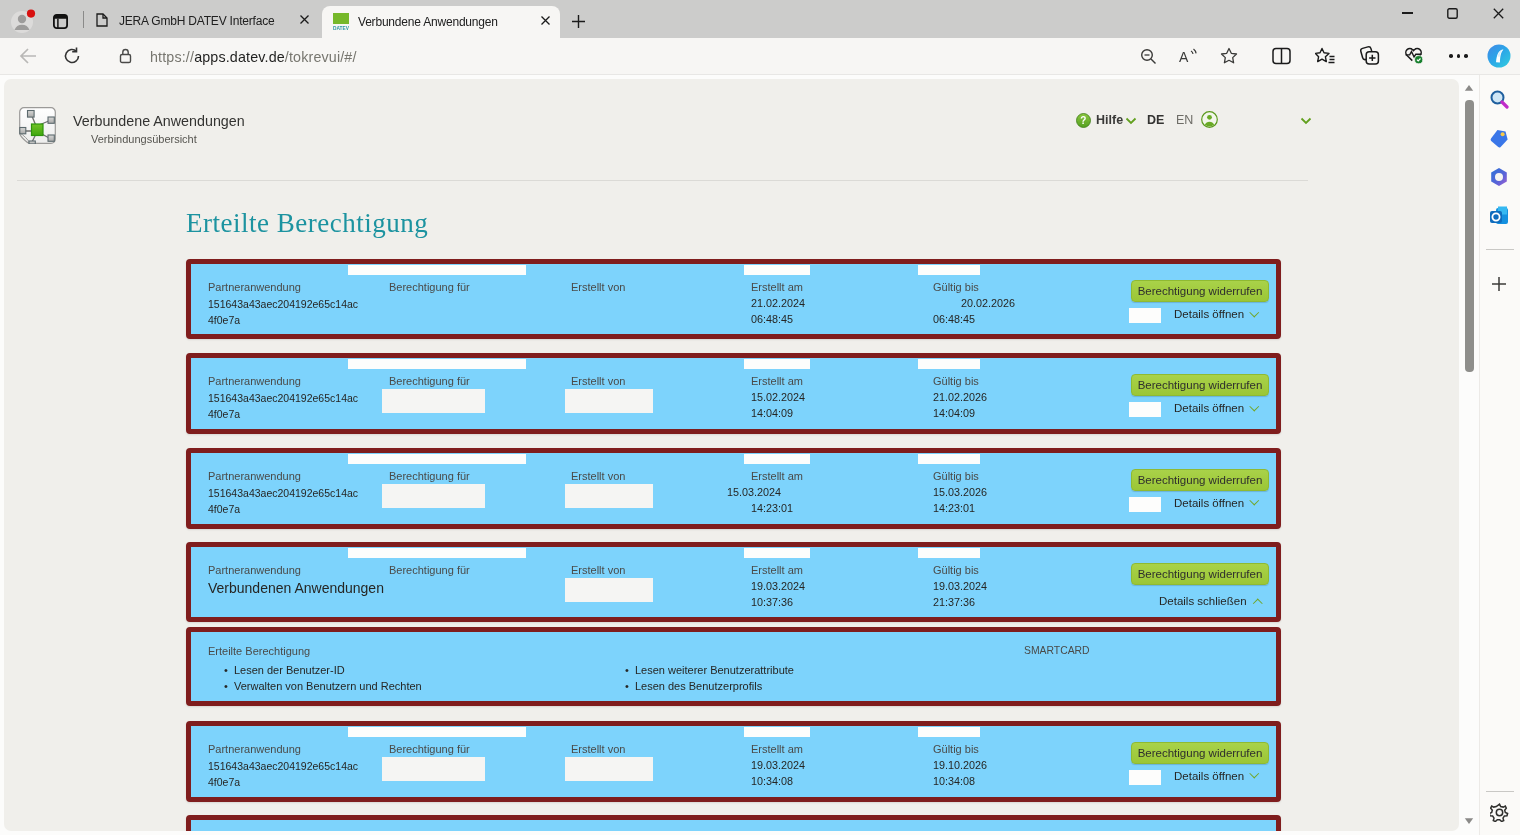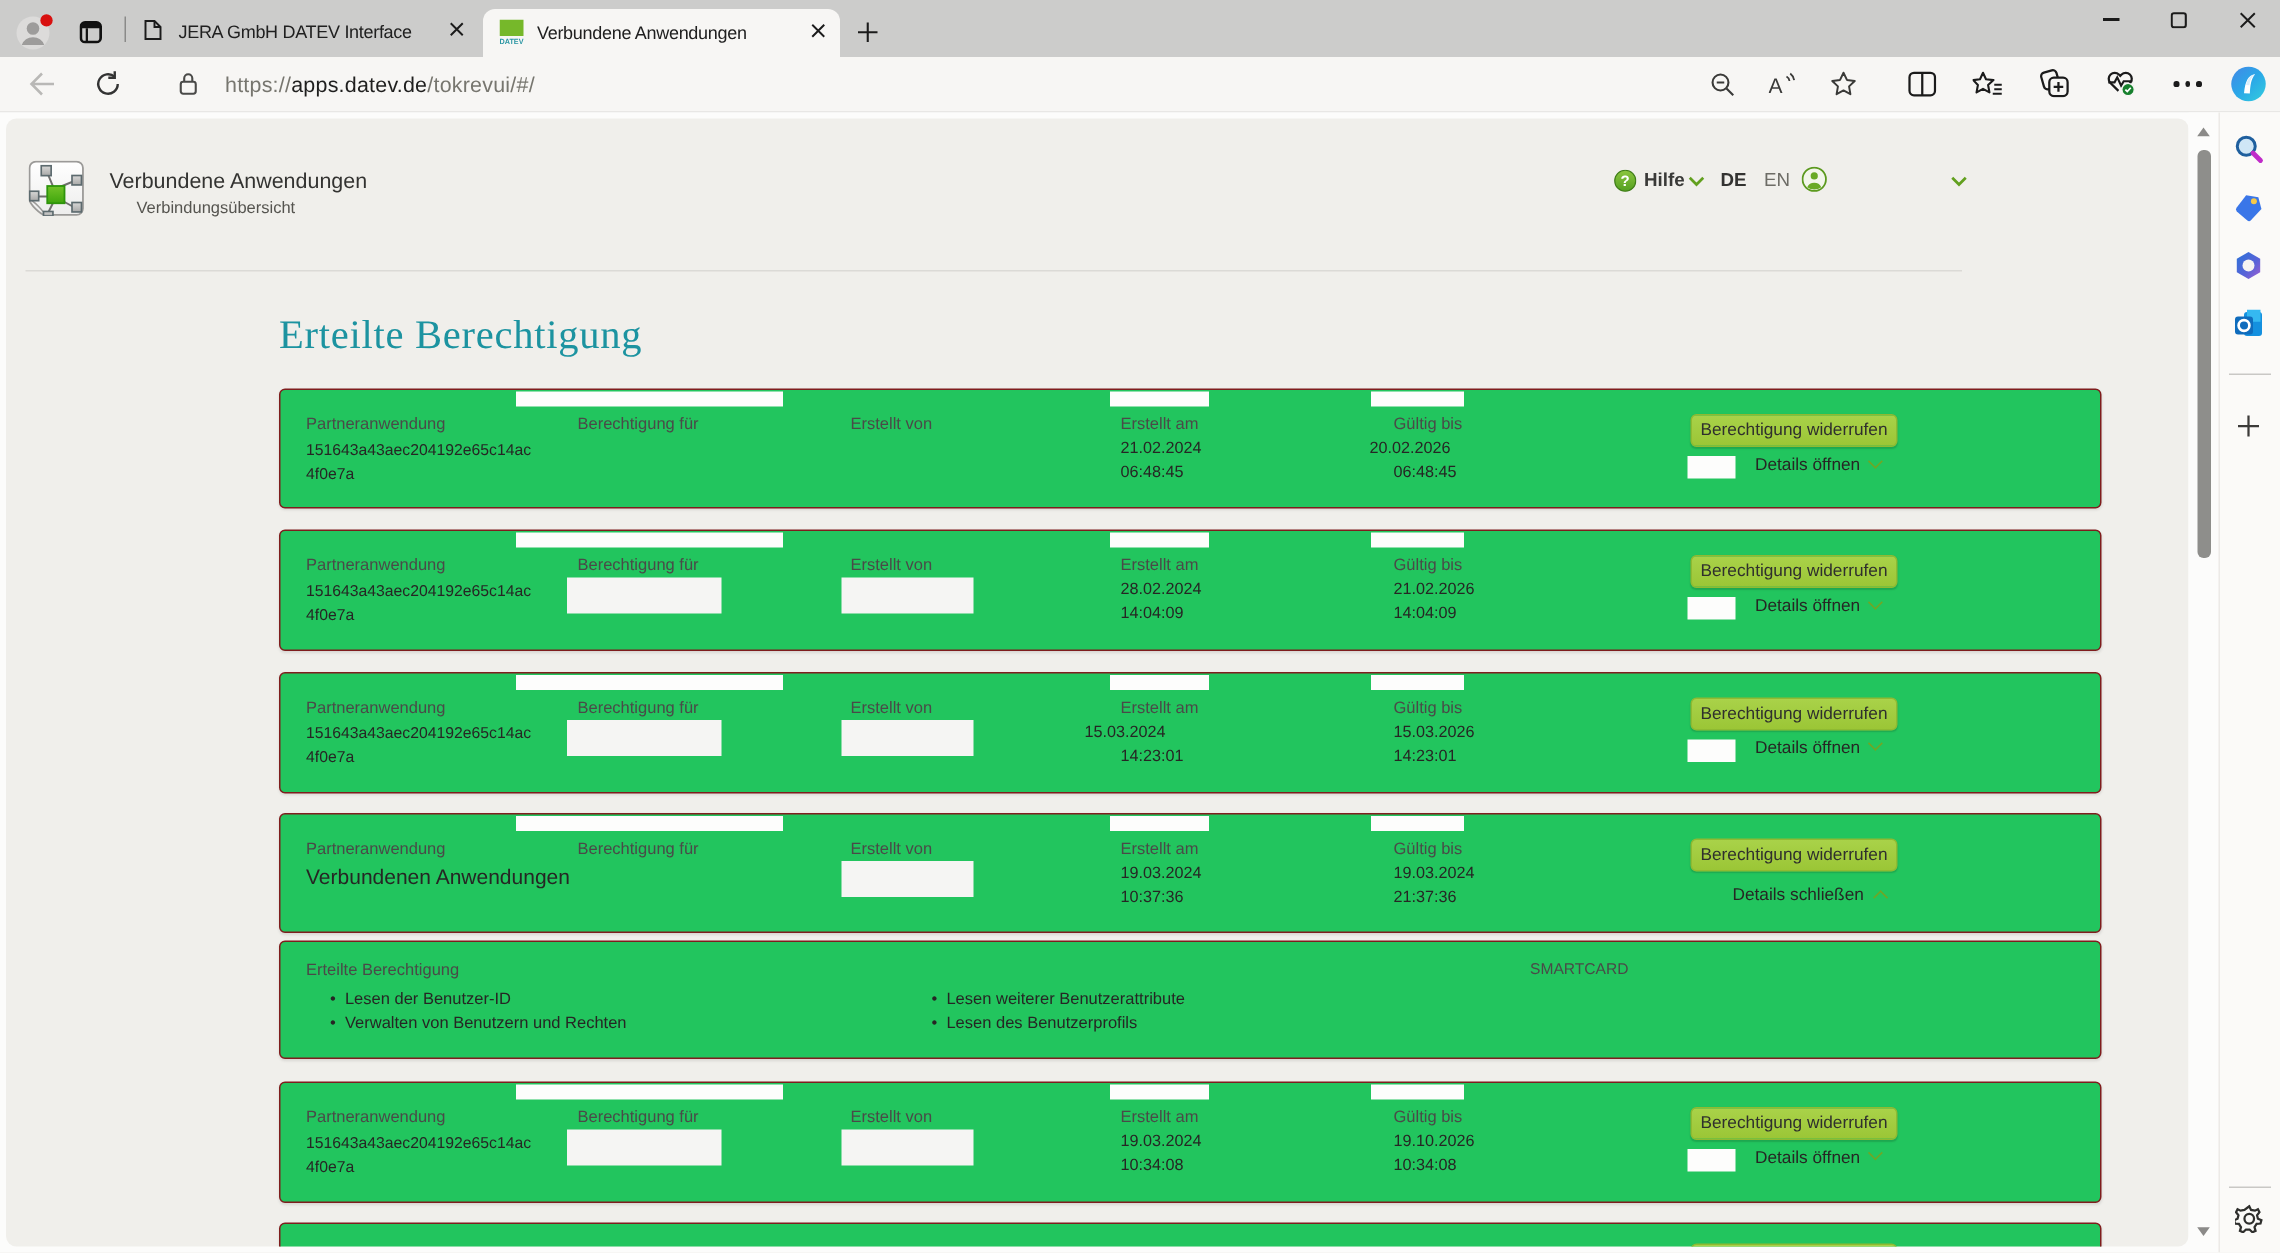--- a/index.html
+++ b/index.html
@@ -21,21 +21,21 @@
 
 #frame { position:absolute; left:0; top:75px; width:1520px; height:760px; background:#fcfcfb; }
 #content { position:absolute; left:4px; top:4px; width:1455px; height:752px; background:#f0efeb; border-radius:7px; overflow:hidden; }
 
 
 #apphead-line { position:absolute; left:13px; top:101px; width:1291px; height:1px; background:#dbdad6; }
 
 .h1 { position:absolute; left:182px; top:129px; font-family:"Liberation Serif", serif; font-size:27px; letter-spacing:0.5px; color:#1c93a0; }
 
 
-.card { position:absolute; left:182px; width:1215px; background:#22c55e; border:1px solid #7f1d1d; border-radius:4px; box-shadow:0 1px 2px rgba(0,0,0,0.10); }
+.card { position:absolute; left:182px; width:1095px; background:#7dd3fc; border:5px solid #7f1d1d; border-radius:4px; box-shadow:0 1px 2px rgba(0,0,0,0.10); }
 .lab { position:absolute; top:17px; font-size:11px; color:#4a4a48; }
 .val { position:absolute; font-size:10.8px; white-space:nowrap; color:#262624; }
 .redact { position:absolute; background:#f5f5f3; }
 .btn { position:absolute; left:940px; top:16px; width:138px; height:22px; background:linear-gradient(#a9d249,#9bc636); border:1px solid #8fba32; border-radius:4px; font-size:11.5px; color:#2f2f2d; text-align:center; line-height:20px; white-space:nowrap; box-shadow:0 1px 1px rgba(0,0,0,0.15); }
 .details { position:absolute; top:44px; font-size:11.5px; white-space:nowrap; color:#262624; }
 .chev { display:inline-block; width:9px; height:6px; position:relative; margin-left:6px; vertical-align:1.5px; }
 .chev:before { content:""; position:absolute; left:1px; top:-2px; width:5.5px; height:5.5px; border-right:1.8px solid #72a524; border-bottom:1.8px solid #72a524; transform:rotate(45deg); }
 
 
 #scroll { position:absolute; left:1459px; top:0px; width:20px; height:760px; background:#fcfcfb; }
@@ -246,39 +246,39 @@
           <div style="position:absolute;left:727px;top:1px;width:62px;height:10px;background:#fdfdfc"></div>
           <div style="position:absolute;left:938px;top:44px;width:32px;height:15px;background:#fdfdfc"></div>
           <div class="val" style="left:17px;top:34px;font-size:10.5px">151643a43aec204192e65c14ac</div>
           <div class="val" style="left:17px;top:50px;font-size:10.5px">4f0e7a</div>
           <div class="lab" style="left:198px">Berechtigung für</div>
           <div class="lab" style="left:380px">Erstellt von</div>
           <div class="lab" style="left:560px">Erstellt am</div>
           <div class="val" style="left:560px;top:33px">21.02.2024</div>
           <div class="val" style="left:560px;top:49px">06:48:45</div>
           <div class="lab" style="left:742px">Gültig bis</div>
-          <div class="val" style="left:726px;top:33px">20.02.2026</div>
+          <div class="val" style="left:770px;top:33px">20.02.2026</div>
           <div class="val" style="left:742px;top:49px">06:48:45</div>
           <div class="btn">Berechtigung widerrufen</div>
           <div class="details" style="left:983px">Details öffnen<span class="chev"></span></div>
         </div>
         <div class="card" style="top:274px;height:81px">
           <div class="lab" style="left:17px">Partneranwendung</div>
           <div style="position:absolute;left:157px;top:1px;width:178px;height:10px;background:#fdfdfc"></div>
           <div style="position:absolute;left:553px;top:1px;width:66px;height:10px;background:#fdfdfc"></div>
           <div style="position:absolute;left:727px;top:1px;width:62px;height:10px;background:#fdfdfc"></div>
           <div style="position:absolute;left:938px;top:44px;width:32px;height:15px;background:#fdfdfc"></div>
           <div class="val" style="left:17px;top:34px;font-size:10.5px">151643a43aec204192e65c14ac</div>
           <div class="val" style="left:17px;top:50px;font-size:10.5px">4f0e7a</div>
           <div class="lab" style="left:198px">Berechtigung für</div>
           <div class="lab" style="left:380px">Erstellt von</div>
           <div class="redact" style="left:191px;top:31px;width:103px;height:24px"></div>
           <div class="redact" style="left:374px;top:31px;width:88px;height:24px"></div>
           <div class="lab" style="left:560px">Erstellt am</div>
-          <div class="val" style="left:560px;top:33px">28.02.2024</div>
+          <div class="val" style="left:560px;top:33px">15.02.2024</div>
           <div class="val" style="left:560px;top:49px">14:04:09</div>
           <div class="lab" style="left:742px">Gültig bis</div>
           <div class="val" style="left:742px;top:33px">21.02.2026</div>
           <div class="val" style="left:742px;top:49px">14:04:09</div>
           <div class="btn">Berechtigung widerrufen</div>
           <div class="details" style="left:983px">Details öffnen<span class="chev"></span></div>
         </div>
         <div class="card" style="top:368.5px;height:81px">
           <div class="lab" style="left:17px">Partneranwendung</div>
           <div style="position:absolute;left:157px;top:1px;width:178px;height:10px;background:#fdfdfc"></div>

